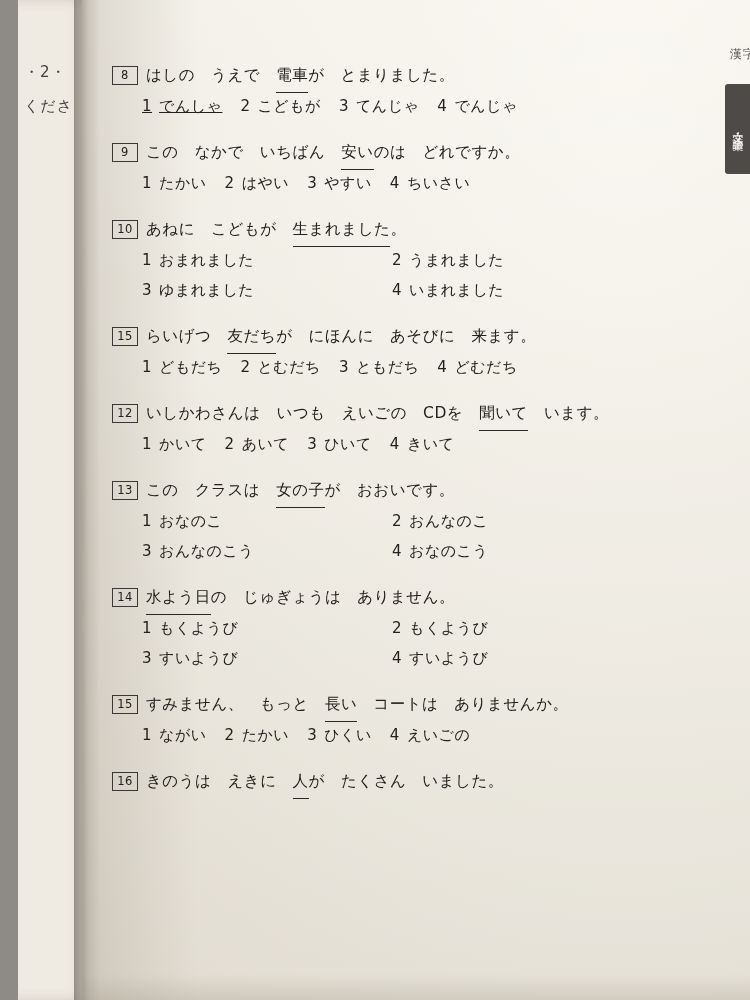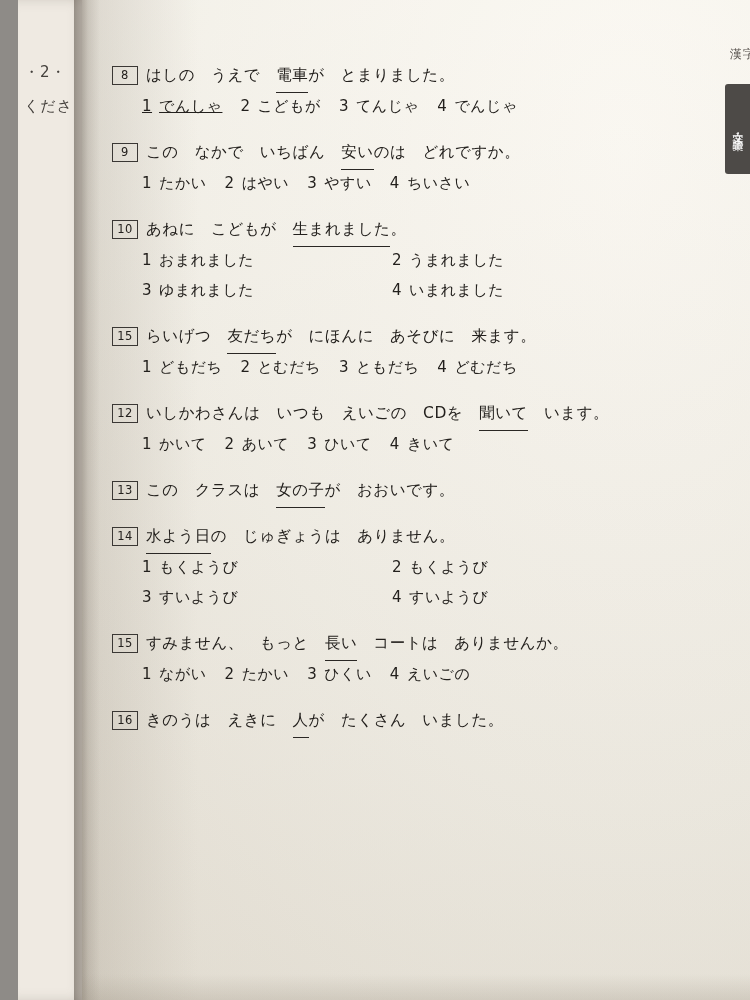--- a/index.html
+++ b/index.html
@@ -267,20 +267,26 @@
             <div class="opt" style="margin-right: 18px;"><span class="n">2</span><span>あいて</span></div>
             <div class="opt" style="margin-right: 18px;"><span class="n">3</span><span>ひいて</span></div>
             <div class="opt" style="margin-right: 18px;"><span class="n">4</span><span>きいて</span></div>
           </div>
         </div>
         <div class="q">
           <div class="q-stem">
             <span class="q-num">13</span>
             <span class="q-text"><span>この　クラスは　</span><span class="u">女の子</span><span>が　おおいです。</span></span>
           </div>
+          <div class="opts grid">
+            <div class="opt"><span class="n">1</span><span>おなのこ</span></div>
+            <div class="opt"><span class="n">2</span><span>おんなのこ</span></div>
+            <div class="opt"><span class="n">3</span><span>おんなのこう</span></div>
+            <div class="opt"><span class="n">4</span><span>おなのこう</span></div>
+          </div>
         </div>
         <div class="q">
           <div class="q-stem">
             <span class="q-num">14</span>
             <span class="q-text"><span class="u">水よう日</span><span>の　じゅぎょうは　ありません。</span></span>
           </div>
           <div class="opts grid">
             <div class="opt"><span class="n">1</span><span>もくようび</span></div>
             <div class="opt"><span class="n">2</span><span>もくようび</span></div>
             <div class="opt"><span class="n">3</span><span>すいようび</span></div>

